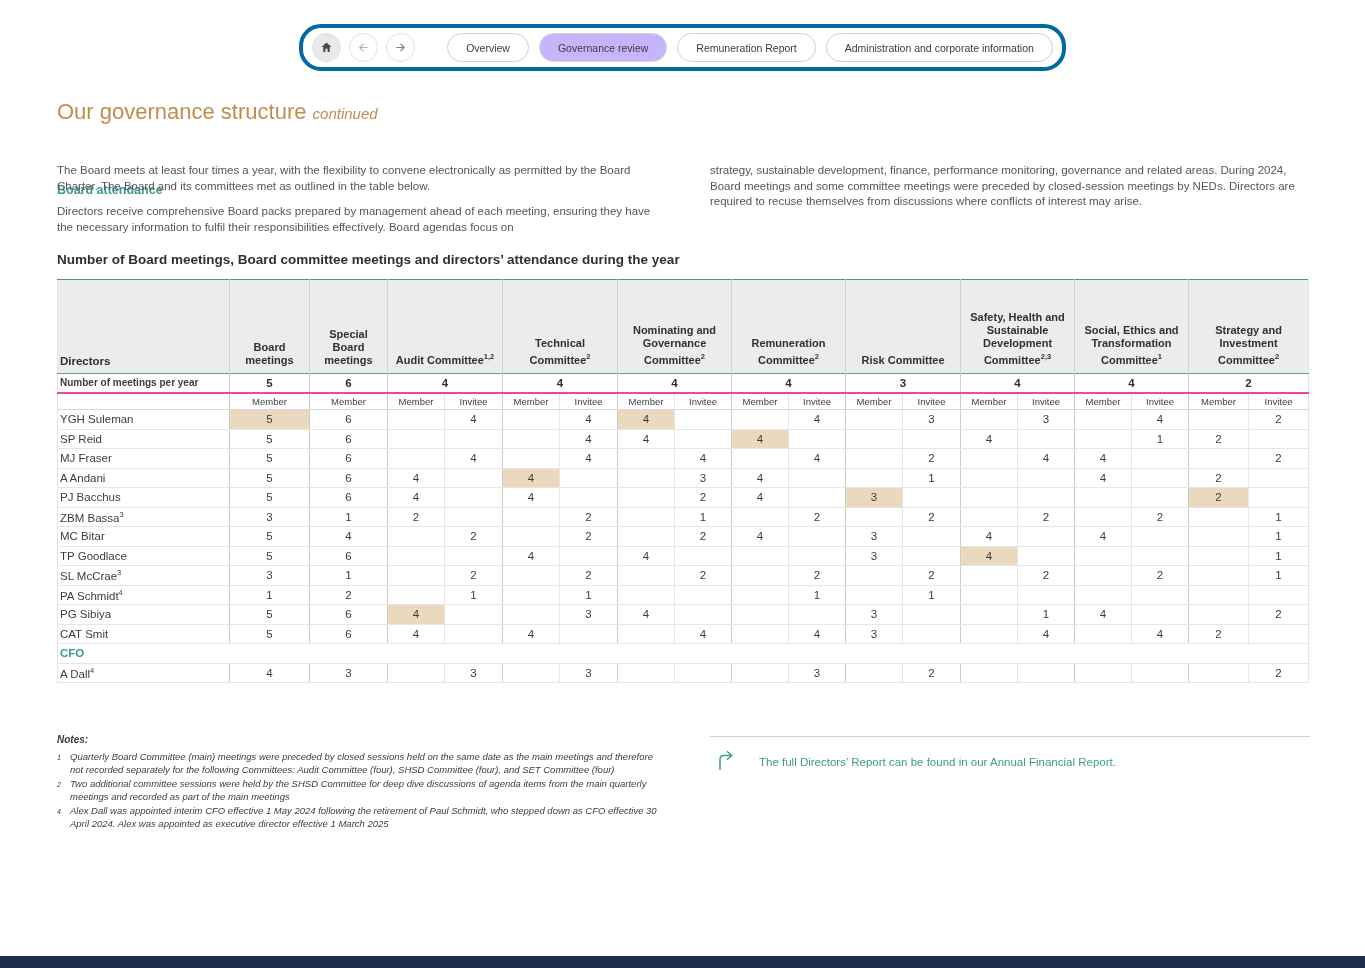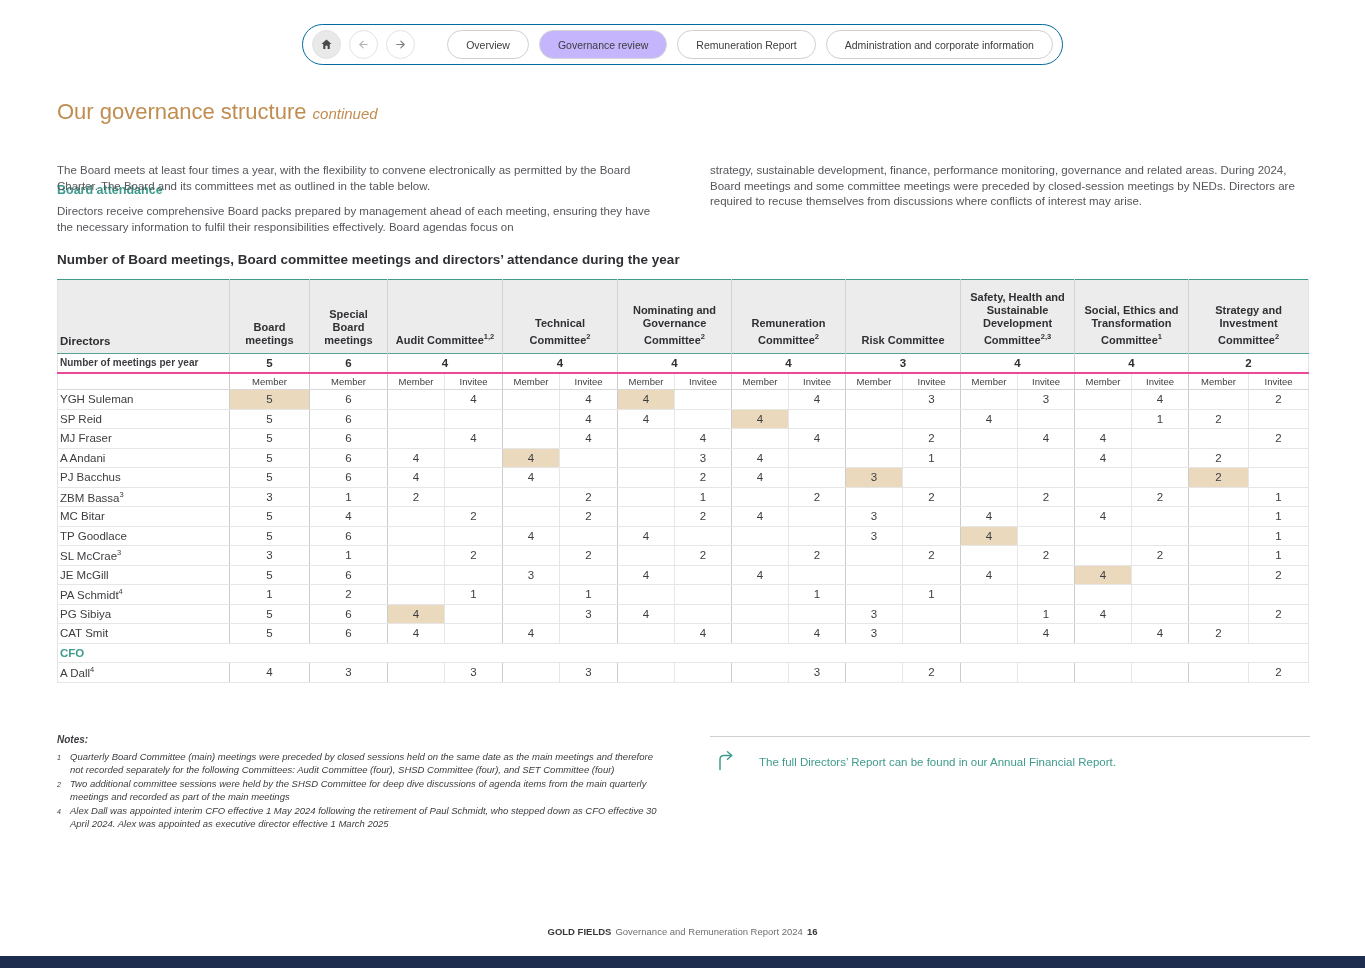--- a/index.html
+++ b/index.html
@@ -2,21 +2,21 @@
 <html style="--accent: #3f9a8c; --highlight: #ead9bd; --title-color: #c08c4f; --navy: #1e2c4e;"><head>
 <meta charset="utf-8">
 <style>
   * { margin:0; padding:0; box-sizing:border-box; }
   html,body { background:#ffffff; }
   body { font-family:"Liberation Sans", sans-serif; color:#3c3d40; }
   .page { position:relative; width:1365px; height:968px; background:#fff; overflow:hidden; margin:0 auto; }
 
   
   .topnav { position:absolute; top:24px; left:0; width:100%; display:flex; justify-content:center; }
-  .nav-shell { display:flex; align-items:center; border:1px solid #0369a1; border-radius:22px; padding:5px 9px; background:#fff; }
+  .nav-shell { display:flex; align-items:center; border:4px solid #0369a1; border-radius:22px; padding:5px 9px; background:#fff; }
   .nav-circle { width:29px; height:29px; border-radius:50%; border:1px solid #e3e3e3; background:#fff; display:flex; align-items:center; justify-content:center; cursor:pointer; margin-right:8px; }
   .nav-circle.home { background:#e9e9e9; }
   .nav-tabs { display:flex; align-items:center; margin-left:14px; }
   .nav-tab { height:29px; padding:0 18px; border-radius:15px; border:1px solid #cfcfcf; background:#fff; font-size:10.5px; color:#3c3c3c; cursor:pointer; margin-left:10px; font-family:inherit; white-space:nowrap; }
   .nav-tab.active { background:#c4b5fd; border-color:#d6d6d6; }
 
   
   .page-title { position:absolute; top:99px; left:57px; font-size:22px; font-weight:400; color:var(--title-color,#c08c4f); }
   .page-title .cont { font-size:15px; font-style:italic; font-weight:400; }
   .section-heading { position:absolute; top:147px; left:57px; font-size:12.5px; font-weight:bold; color:var(--accent,#3f9a8c);margin-top:36px; }
@@ -24,21 +24,21 @@
   .intro-right { position:absolute; top:163px; left:710px; width:600px; }
   .intro-left p, .intro-right p { font-size:11.5px; line-height:15.5px; color:#55565a; margin-bottom:10px; }
 
   .table-title { position:absolute; top:252px; left:57px; font-size:13.5px; font-weight:bold; color:#2f3033; }
 
   
   .table-wrap { position:absolute; top:279px; left:57px; }
   .att-table { border-collapse:collapse; table-layout:fixed; width:1251px; border-top:1px solid var(--accent,#57a496); border-left:1px solid #e4e4e4; border-right:1px solid #e4e4e4; }
   .att-table sup { font-size:7.5px; vertical-align:super; }
   .th-directors { background:#ececec; vertical-align:bottom; text-align:left; font-size:11.5px; font-weight:bold; padding:0 16px 6px 2px; color:#2f3033; }
-  .th-group { background:#ececec; vertical-align:bottom; text-align:center; font-size:11px; line-height:13px; font-weight:bold; padding:8px 5px 6px; height:74px; border-left:1px solid #d2d2d2; color:#2f3033; }
+  .th-group { background:#ececec; vertical-align:bottom; text-align:center; font-size:11px; line-height:13px; font-weight:bold; padding:8px 5px 6px; height:94px; border-left:1px solid #d2d2d2; color:#2f3033; }
   .meetings-row td { border-top:1px solid #57a496; border-bottom:2px solid #ec4899; height:19px;font-weight:bold; }
   .mpy-label { font-size:10px; padding-left:2px; color:#3c3d40; }
   .mpy-val { text-align:center; font-weight:bold; font-size:11.5px; border-left:1px solid #d2d2d2; color:#2f3033; }
   .sub-row td { height:17px; border-bottom:1px solid #d8d8d8; }
   .sub-td { font-size:9.5px; text-align:center; color:#3f4043; }
   .gstart { border-left:1px solid #cccccc; }
   .ssep { border-left:1px solid #e6e6e6; }
   tbody tr { height:19.5px; }
   tbody td { border-bottom:1px solid #e6e6e6; }
   .name-td { font-size:11.5px; color:#3c3d40; padding-left:2px; text-align:left; }
@@ -371,41 +371,20 @@
             <td class="cell gstart"></td>
             <td class="cell ssep">2</td>
             <td class="cell gstart"></td>
             <td class="cell ssep">2</td>
             <td class="cell gstart"></td>
             <td class="cell ssep">2</td>
             <td class="cell gstart"></td>
             <td class="cell ssep">1</td>
           </tr>
           <tr>
-            <td class="name-td">JE McGill</td>
-            <td class="cell gstart">5</td>
-            <td class="cell gstart">6</td>
-            <td class="cell gstart"></td>
-            <td class="cell ssep"></td>
-            <td class="cell gstart">3</td>
-            <td class="cell ssep"></td>
-            <td class="cell gstart">4</td>
-            <td class="cell ssep"></td>
-            <td class="cell gstart">4</td>
-            <td class="cell ssep"></td>
-            <td class="cell gstart"></td>
-            <td class="cell ssep"></td>
-            <td class="cell gstart">4</td>
-            <td class="cell ssep"></td>
-            <td class="cell gstart hl">4</td>
-            <td class="cell ssep"></td>
-            <td class="cell gstart"></td>
-            <td class="cell ssep">2</td>
-          </tr>
-          <tr>
             <td class="name-td">PA Schmidt<sup>4</sup></td>
             <td class="cell gstart">1</td>
             <td class="cell gstart">2</td>
             <td class="cell gstart"></td>
             <td class="cell ssep">1</td>
             <td class="cell gstart"></td>
             <td class="cell ssep">1</td>
             <td class="cell gstart"></td>
             <td class="cell ssep"></td>
             <td class="cell gstart"></td>
@@ -513,18 +492,15 @@
       <span class="callout-icon">
         <svg width="24" height="24" viewBox="0 0 24 24">
             <path d="M5 20 V9.5 Q5 5.5 9 5.5 H16" fill="none" stroke="#3f9a8c" stroke-width="1.5"></path>
             <path d="M12.5 1.8 L16.8 5.5 L12.5 9.2" fill="none" stroke="#3f9a8c" stroke-width="1.5" stroke-linejoin="round" stroke-linecap="round"></path>
           </svg>
       </span>
       <span class="callout-text">The full Directors’ Report can be found in our Annual Financial Report.</span>
     </div>
   </div>
 
-  <div class="footer">
-    <span class="brand">GOLD FIELDS</span><span>Governance and Remuneration Report 2024</span><span class="pagenum">16</span>
-  </div>
 
   <div class="bottom-bar"></div>
 </div>
 
 </body></html>

